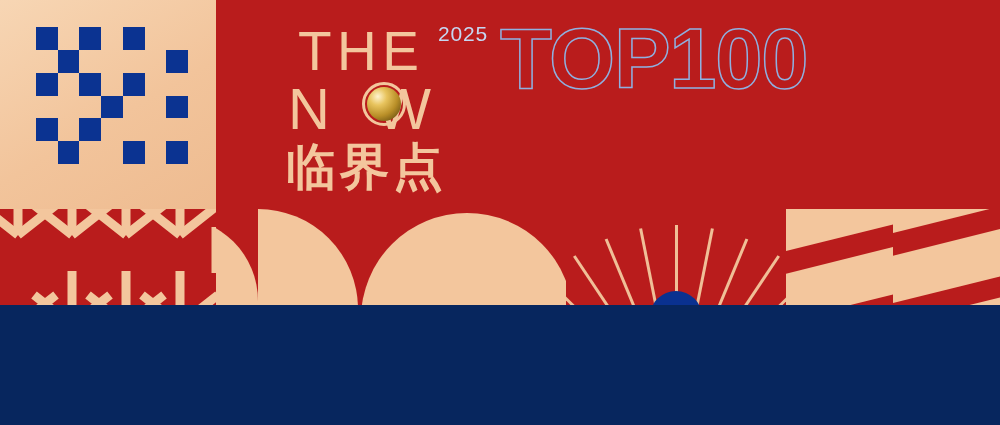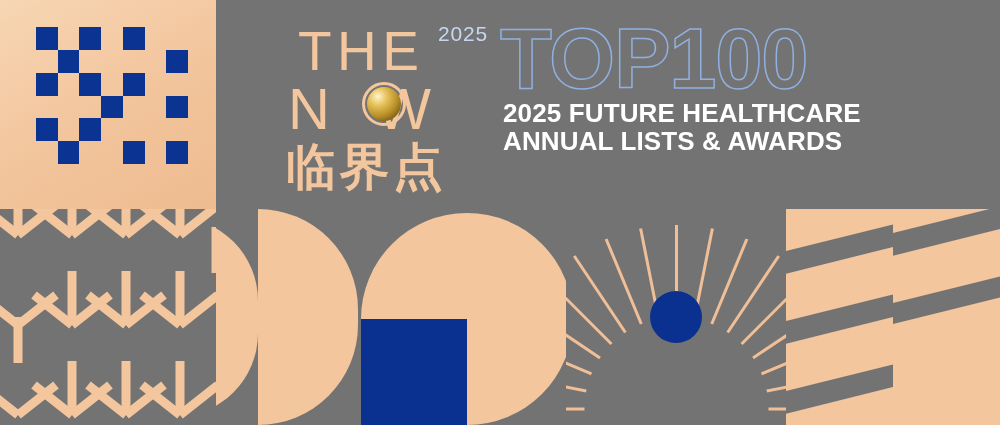--- a/index.html
+++ b/index.html
@@ -1,21 +1,21 @@
 <!DOCTYPE html>
 <html><head>
 <meta charset="utf-8">
 <style>
   html,body{margin:0;padding:0;background:#07265e;}
   *{box-sizing:border-box;}
   #banner{
     position:relative;
-    width:1000px;height:425px;
+    width:1000px;height:305px;
     overflow:hidden;
-    background:#737373;
+    background:#b91c1c;
     font-family:"Liberation Sans", sans-serif;
   }
 
   
   #checker-panel{
     position:absolute;left:0;top:0;width:216px;height:209px;
     background:linear-gradient(150deg,#f7d6b4 0%,#f2c49b 55%,#eebb90 100%);
   }
   #checker-grid{
     position:absolute;left:36px;top:27px;width:152px;height:160px;
@@ -207,24 +207,20 @@
 
   <div id="logo-block">
     <div class="logo-line" id="logo-the">THE</div>
     <div class="logo-line" id="logo-now"><span>N</span><span class="gap"></span><span>W</span></div>
     <div id="logo-year">2025</div>
     <div id="logo-cn">临界点</div>
   </div>
   <div id="gold-ball"></div>
 
   <div id="top100">TOP100</div>
-  <div id="subtitle">
-    <div>2025 FUTURE HEALTHCARE</div>
-    <div>ANNUAL LISTS &amp; AWARDS</div>
-  </div>
 
   <div id="bottom">
 
     <div class="cell" id="hex-cell">
       <svg width="216" height="216" viewBox="0 0 216 216">
         <g stroke="#f3c69d" stroke-width="9" stroke-linecap="butt" fill="none">
 
           <path d="M18 -20 L18 26 M18 108 L18 154"></path>
           <path d="M72 -20 L72 26 M72 62 L72 116 M72 152 L72 206"></path>
           <path d="M126 -20 L126 26 M126 62 L126 116 M126 152 L126 206"></path>

